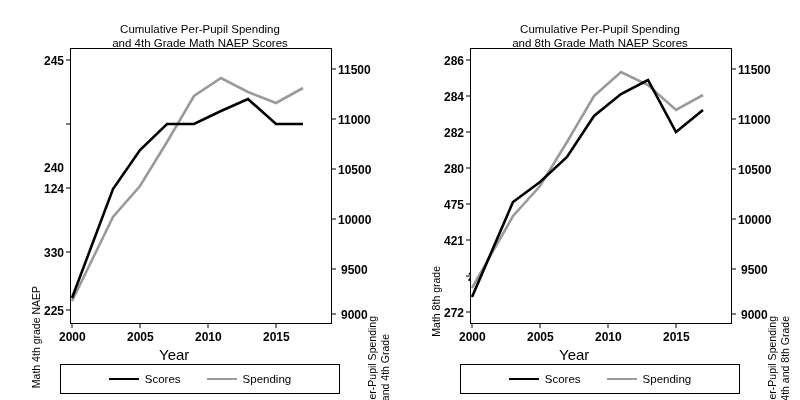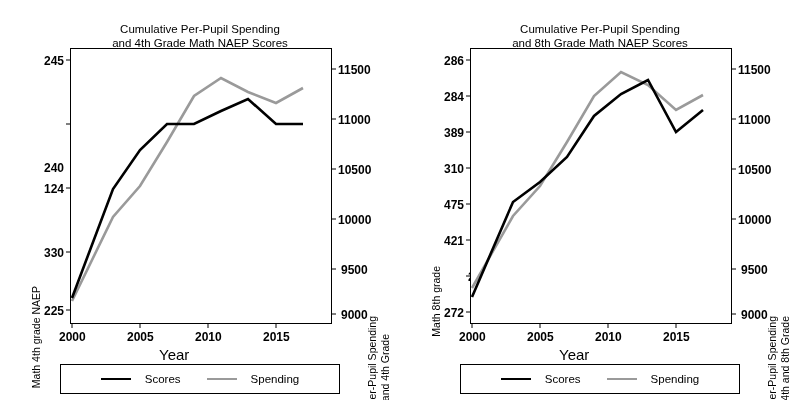--- a/index.html
+++ b/index.html
@@ -86,21 +86,21 @@
     display: flex;
     flex-direction: row;
     align-items: center;
     justify-content: center;
     gap: 26px;
   }
   .legend-entry {
     display: flex;
     flex-direction: row;
     align-items: center;
-    gap: 14px;
+    gap: 6px;
   }
   .legend-swatch {
     display: block;
     width: 30px;
     height: 0;
     border-top-width: 2.5px;
     border-top-style: solid;
   }
   .legend-text {
     font-size: 11.5px;
@@ -200,22 +200,22 @@
       <div class="chart-title">Cumulative Per-Pupil Spending
 and 8th Grade Math NAEP Scores</div>
 
       <div class="vlabel left" style="left: 22px; top: 250px;">Math 8th grade</div>
 
       <div class="vlabel right" style="left: 358px; top: 300px;">Average Per-Pupil Spending</div>
       <div class="vlabel right" style="left: 371px; top: 300px;">Between 4th and 8th Grade</div>
 
       <div class="tick-label" style="left: 36px; top: 38px;">286</div>
       <div class="tick-label" style="left: 36px; top: 74px;">284</div>
-      <div class="tick-label" style="left: 36px; top: 110px;">389</div>
-      <div class="tick-label" style="left: 36px; top: 146px;">310</div>
+      <div class="tick-label" style="left: 36px; top: 110px;">282</div>
+      <div class="tick-label" style="left: 36px; top: 146px;">280</div>
       <div class="tick-label" style="left: 36px; top: 182px;">475</div>
       <div class="tick-label" style="left: 36px; top: 218px;">421</div>
       <div class="tick-label" style="left: 36px; top: 254px; margin-left: 24px;">274</div>
       <div class="tick-label" style="left: 36px; top: 290px;">272</div>
 
       <div class="tick-label" style="left: 330px; top: 47px;">11500</div>
       <div class="tick-label" style="left: 330px; top: 97px;">11000</div>
       <div class="tick-label" style="left: 330px; top: 147px;">10500</div>
       <div class="tick-label" style="left: 330px; top: 197px;">10000</div>
       <div class="tick-label" style="left: 333px; top: 247px;">9500</div>

